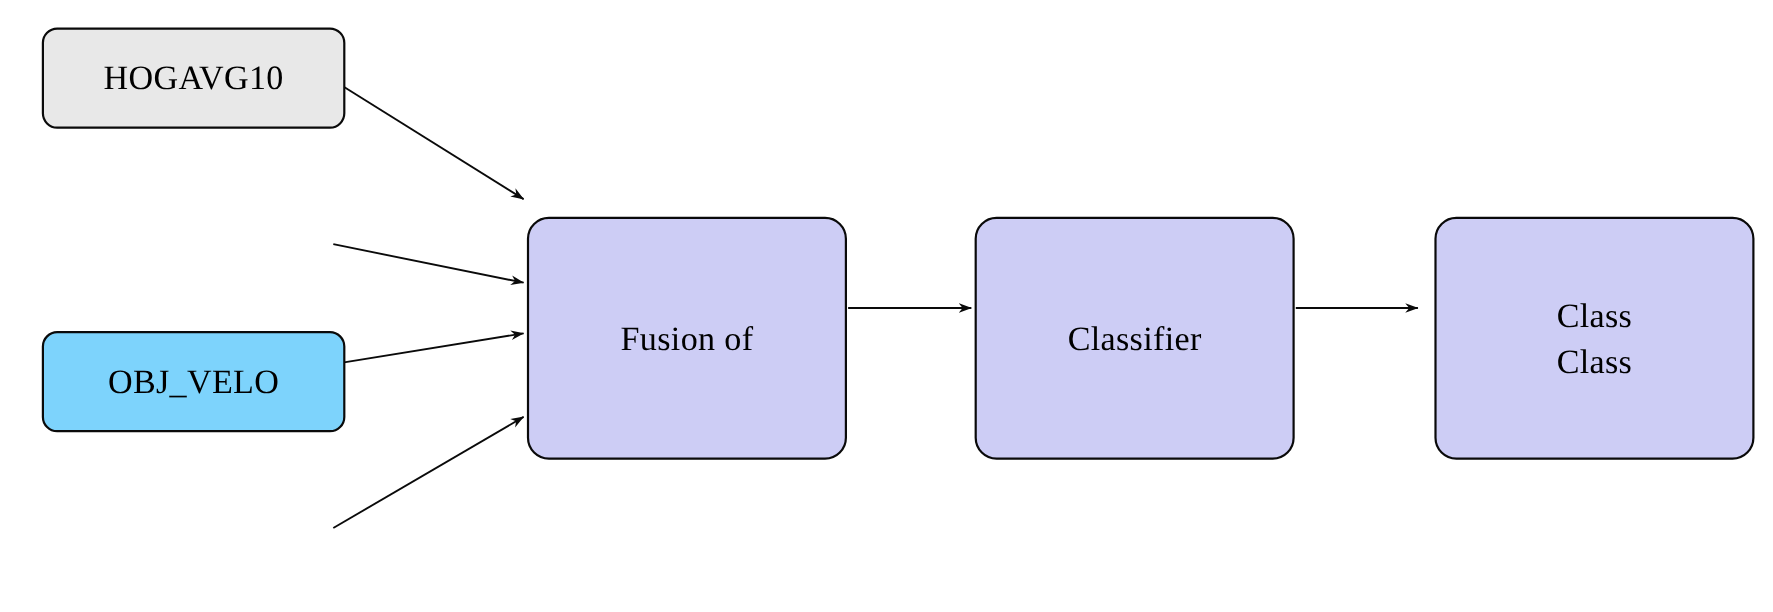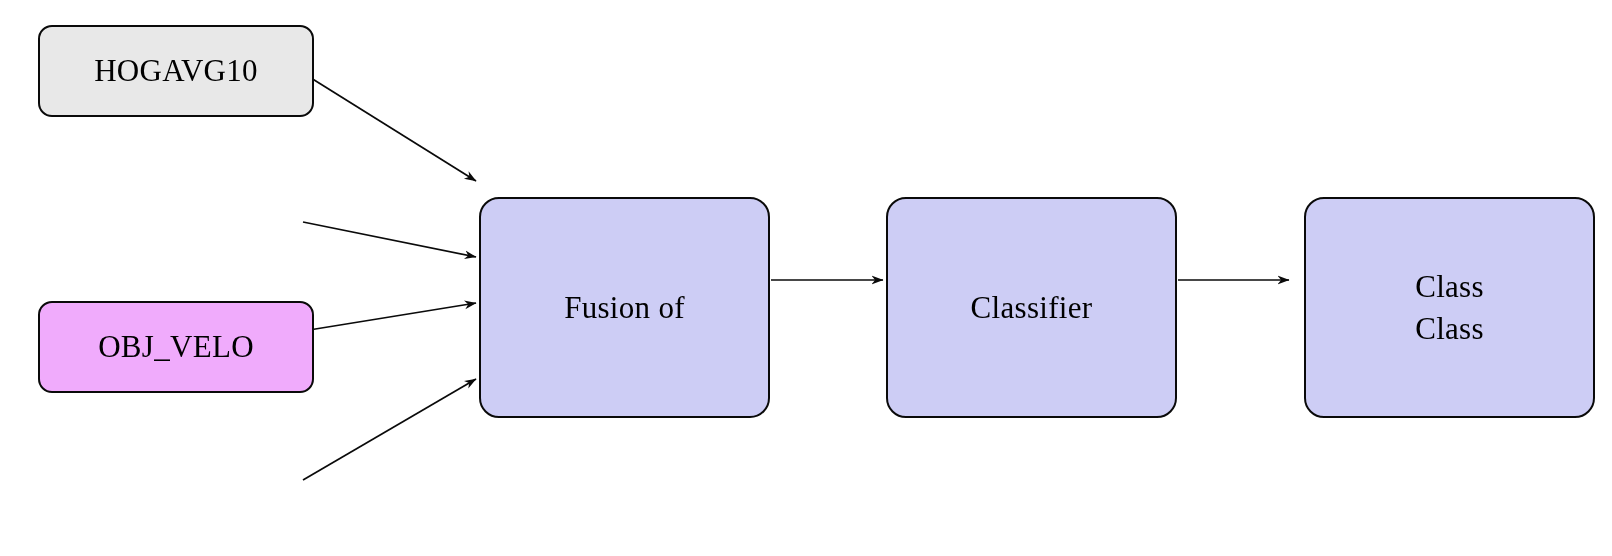--- a/index.html
+++ b/index.html
@@ -81,21 +81,21 @@
     <line class="edge" x1="303" y1="480" x2="476" y2="379" marker-end="url(#arrowhead)"></line>
     <line class="edge" x1="771" y1="280" x2="883" y2="280" marker-end="url(#arrowhead)"></line>
     <line class="edge" x1="1178" y1="280" x2="1289" y2="280" marker-end="url(#arrowhead)"></line>
   </svg>
 
   <div id="input-0" class="node input-node" style="background-color: rgb(232, 232, 232);">
     <span>HOGAVG10</span>
   </div>
 
 
-  <div id="input-2" class="node input-node" style="background-color: #f0abfc;">
+  <div id="input-2" class="node input-node" style="background-color: #7dd3fc;">
     <span>OBJ_VELO</span>
   </div>
 
 
   <div id="fusion" class="node process-node" style="background-color: rgb(205, 205, 245);">
     <span>Fusion of</span>
   </div>
 
   <div id="classifier" class="node process-node" style="background-color: rgb(205, 205, 245); gap: 15px;">
     <span>Classifier</span>

